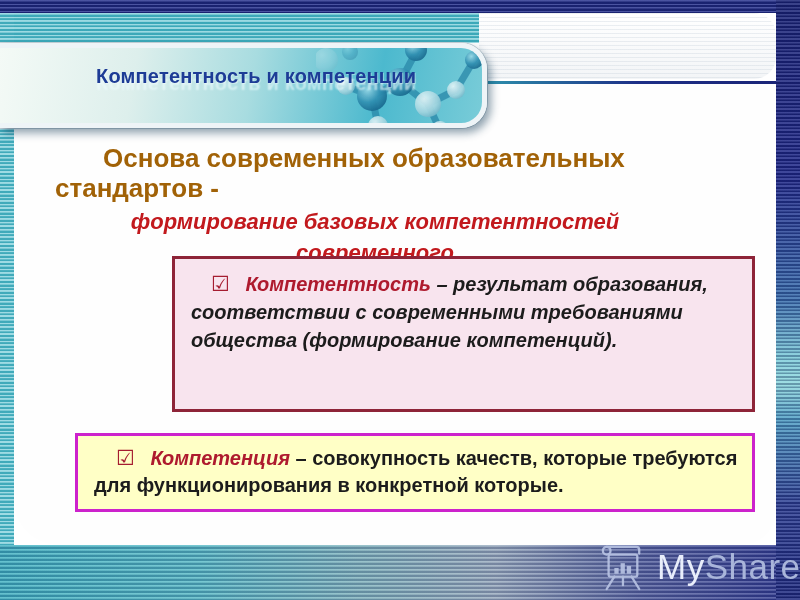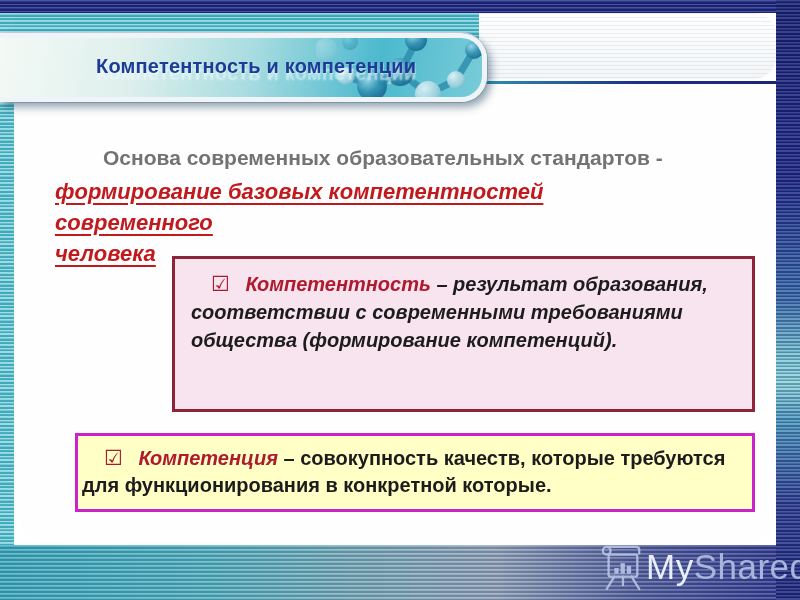--- a/index.html
+++ b/index.html
@@ -55,81 +55,81 @@
     background:linear-gradient(90deg,#2f9ab0 0%,#1d2f87 55%,#1b2578 100%);
   }
   #main-panel{
     left:14px;top:84px;width:762px;height:461px;
     background:#fefefe;
     border-radius:0 22px 35px 45px;
   }
 
   
   #header-capsule{
-    left:0;top:33px;width:487px;height:69px;
+    left:0;top:43px;width:487px;height:85px;
     border:5px solid #eef4f7;
     border-left:none;
     border-radius:0 26px 26px 0;
     box-sizing:border-box;
     background:linear-gradient(100deg,#f4faf6 0%,#ddefec 28%,#a8dce0 52%,#4cb9ce 78%,#79ccd8 100%);
     box-shadow:4px 5px 9px rgba(10,50,80,0.45), 0 0 0 1px #c9d4da;
     overflow:hidden;
   }
   #slide-title{
     position:absolute;left:96px;top:17px;
     font-size:20px;font-weight:bold;color:#1d3c96;letter-spacing:0.2px;
     text-shadow:0 7px 2px rgba(238,252,254,0.65), 1px 1px 0 rgba(255,255,255,0.35);
     white-space:nowrap;
   }
   #molecule{position:absolute;right:-4px;top:-6px;opacity:0.9;}
 
   
   #lead{left:55px;top:143px;width:640px;line-height:30px;}
   #lead-black{
-    display:block;color:#737373;font-size:21px;font-weight:bold;
+    display:block;color:#a16207;font-size:26px;font-weight:bold;
     text-indent:48px;margin-bottom:3px;
   }
   .lead-red-line{
     display:block;color:#c2191d;font-size:22px;font-weight:bold;font-style:italic;
-    text-decoration:underline;text-underline-offset:4px;line-height:31px;
+    text-underline-offset:4px;line-height:31px;text-align:center;
   }
 
   
   .def-box{box-sizing:border-box;}
   #box1{
     left:172px;top:256px;width:583px;min-height:156px;
     background:#f8e4ee;border:3px solid #8e2438;
     padding:11px 16px 12px 16px;
     font-size:20px;font-weight:bold;font-style:italic;color:#1c1c1c;
     line-height:28px;
   }
   #box1 .first-line{text-indent:20px;}
   #box2{
     left:75px;top:433px;width:680px;min-height:72px;
     background:#ffffc6;border:3px solid #cc22cc;
-    padding:9px 14px 10px 4px;
+    padding:9px 14px 10px 16px;
     font-size:20px;font-weight:bold;color:#1c1c1c;
     line-height:27px;
   }
   #box2 .first-line{text-indent:22px;}
   .checkbox-glyph{
     color:#a51c30;font-style:normal;font-weight:bold;
     font-family:"DejaVu Sans",sans-serif;font-size:21px;
     margin-right:10px;
   }
   .term-red{color:#ae1a2e;font-style:italic;}
   .def-line{display:block;}
 
   
   #watermark{left:600px;top:541px;width:190px;height:55px;}
   #myshared-text{
     position:absolute;left:46px;top:6px;
     font-size:35px;font-weight:normal;letter-spacing:0.5px;white-space:nowrap;
   }
-  #myshared-my{color:#e9eefb;}
+  #myshared-my{color:#e9eefb;margin-left:11px;}
   #myshared-shared{color:#a9b5da;}
 </style>
 </head>
 <body>
 
 <div class="abs stripe-navy" id="top-bar"></div>
 <div class="abs" id="topleft-teal-band"></div>
 <div class="abs" id="left-strip"></div>
 <div class="abs" id="bottom-strip"></div>
 <div class="abs" id="right-strip"></div>

